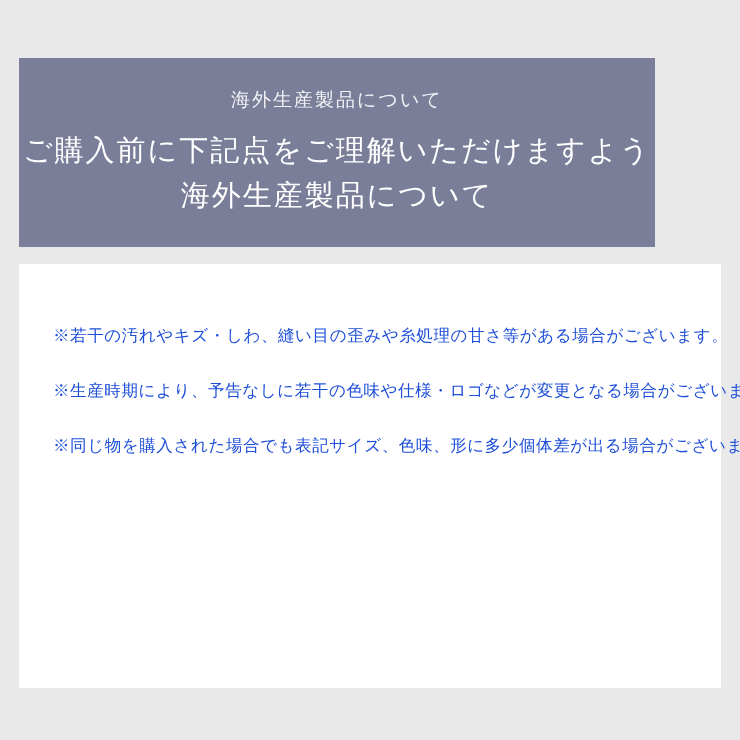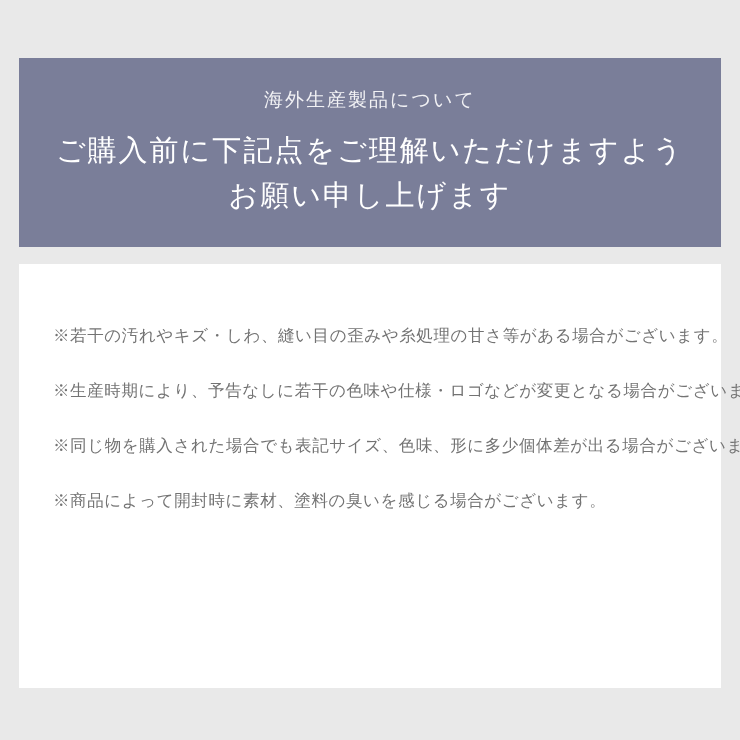--- a/index.html
+++ b/index.html
@@ -16,21 +16,21 @@
   .page {
     position: relative;
     width: 740px;
     height: 740px;
     box-sizing: border-box;
   }
   .header-banner {
     position: absolute;
     left: 19px;
     top: 58px;
-    width: 702px;
+    width: 636px;
     height: 189px;
     background: #7a7e99;
     color: #ffffff;
     box-sizing: border-box;
     display: flex;
     flex-direction: column;
     align-items: center;
     justify-content: center;
   }
   .header-eyebrow {
@@ -64,52 +64,51 @@
   .notice-block {
     margin-bottom: 26px;
   }
   .notice-block:last-child {
     margin-bottom: 0;
   }
   .notice-line {
     font-family: "Liberation Serif", "DejaVu Serif", serif;
     font-size: 16.5px;
     line-height: 1.75;
-    color: #737373;
+    color: #1d4ed8;
     letter-spacing: 0.6px;
     white-space: nowrap;
   }
   .notice-line.indent {
     padding-left: 18px;
   }
 </style>
 </head>
 <body>
 
 <div class="page">
 
   <div class="header-banner">
     <div class="header-eyebrow">海外生産製品について</div>
     <div class="header-title">ご購入前に下記点をご理解いただけますよう
-お願い申し上げます</div>
+海外生産製品について</div>
   </div>
 
   <div class="notice-card">
 
     <div class="notice-block">
       <div class="notice-line">※若干の汚れやキズ・しわ、縫い目の歪みや糸処理の甘さ等がある場合がございます。</div>
     </div>
 
     <div class="notice-block">
       <div class="notice-line">※生産時期により、予告なしに若干の色味や仕様・ロゴなどが変更となる場合がございます。</div>
     </div>
 
     <div class="notice-block">
       <div class="notice-line">※同じ物を購入された場合でも表記サイズ、色味、形に多少個体差が出る場合がございます。</div>
     </div>
 
     <div class="notice-block">
-      <div class="notice-line">※商品によって開封時に素材、塗料の臭いを感じる場合がございます。</div>
     </div>
 
   </div>
 
 </div>
 
 </body></html>

